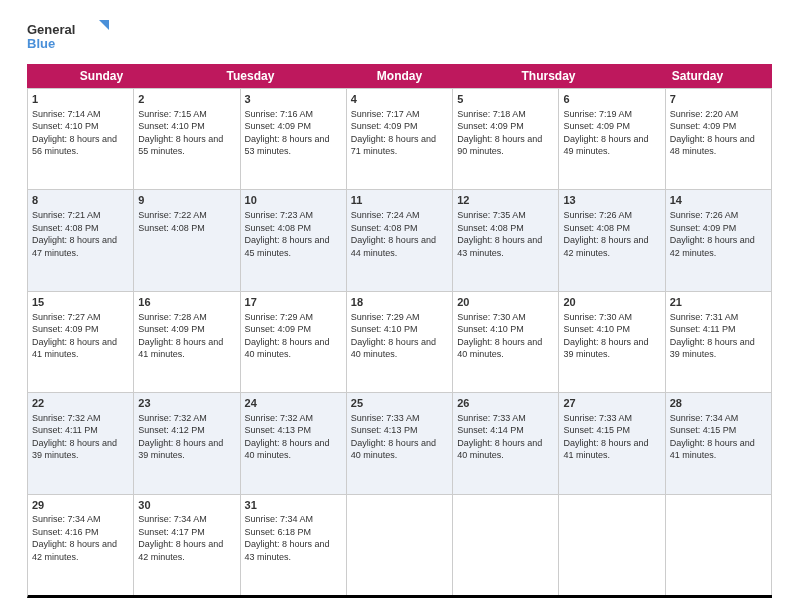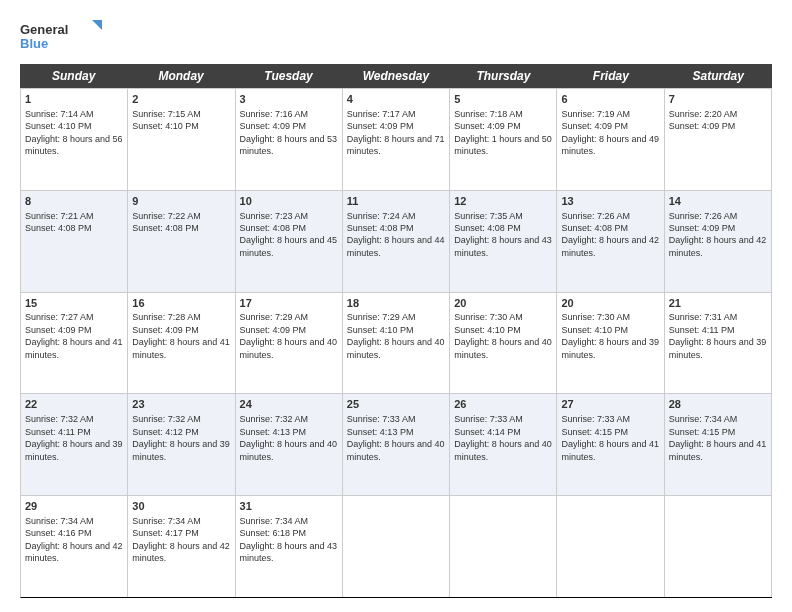--- a/index.html
+++ b/index.html
@@ -6,21 +6,21 @@
     body {
       font-family: Arial, sans-serif;
       background: #fff;
       width: 792px;
       height: 612px;
       overflow: hidden;
     }
     .page {
       width: 792px;
       height: 612px;
-      padding: 18px 20px 14px 20px;
+      padding: 18px 20px 14px 27px;
       display: flex;
       flex-direction: column;
     }
     .header {
       display: flex;
       justify-content: space-between;
       align-items: flex-start;
       margin-bottom: 10px;
     }
     .logo {
@@ -41,23 +41,22 @@
       font-weight: normal;
       color: #555;
     }
     .calendar {
       flex: 1;
       display: flex;
       flex-direction: column;
     }
     .cal-header {
       display: grid;
-      grid-template-columns: repeat(7, 1fr);
-      background: #404040;
-      font-style: italic;
+      grid-template-columns: repeat(5, 1fr);
+      background: #be185d;
     }
     .cal-header-cell {
       color: #fff;
       font-size: 12px;
       font-weight: bold;
       text-align: center;
       padding: 5px 3px;
     }
     .cal-body {
       display: flex;
@@ -65,21 +64,21 @@
       flex: 1;
     }
     .cal-row {
       display: grid;
       grid-template-columns: repeat(7, 1fr);
       flex: 1;
       border-left: 1px solid #ccc;
       border-top: 1px solid #ccc;
     }
     .cal-row:last-child {
-      border-bottom: 1px solid #000000;
+      border-bottom: 3px solid #000000;
     }
     .cal-cell {
       border-right: 1px solid #ccc;
       padding: 3px 4px;
       font-size: 9.2px;
       line-height: 1.35;
       vertical-align: top;
       background: #fff;
       min-height: 0;
     }
@@ -118,39 +117,37 @@
   </div>
     <div class="title-block">
       <h1></h1>
       <h2></h2>
     </div>
   </div>
 
   <div class="calendar">
     <div class="cal-header">
     <div class="cal-header-cell">Sunday</div>
+        <div class="cal-header-cell">Tuesday</div>
         <div class="cal-header-cell">Monday</div>
-        <div class="cal-header-cell">Tuesday</div>
-        <div class="cal-header-cell">Wednesday</div>
         <div class="cal-header-cell">Thursday</div>
-        <div class="cal-header-cell">Friday</div>
         <div class="cal-header-cell">Saturday</div>
       </div>
     <div class="cal-body">
     <div class="cal-row odd-row">
           <div class="cal-cell"><span class="day-num">1</span><span class="info">Sunrise: 7:14 AM</span><br><span class="info">Sunset: 4:10 PM</span><br><span class="info">Daylight: 8 hours and 56 minutes.</span></div>
-          <div class="cal-cell"><span class="day-num">2</span><span class="info">Sunrise: 7:15 AM</span><br><span class="info">Sunset: 4:10 PM</span><br></div>
+          <div class="cal-cell"><span class="day-num">2</span><span class="info">Sunrise: 7:15 AM</span><br><span class="info">Sunset: 4:10 PM</span><br><span class="info">Daylight: 8 hours and 55 minutes.</span></div>
           <div class="cal-cell"><span class="day-num">3</span><span class="info">Sunrise: 7:16 AM</span><br><span class="info">Sunset: 4:09 PM</span><br><span class="info">Daylight: 8 hours and 53 minutes.</span></div>
           <div class="cal-cell"><span class="day-num">4</span><span class="info">Sunrise: 7:17 AM</span><br><span class="info">Sunset: 4:09 PM</span><br><span class="info">Daylight: 8 hours and 71 minutes.</span></div>
-          <div class="cal-cell"><span class="day-num">5</span><span class="info">Sunrise: 7:18 AM</span><br><span class="info">Sunset: 4:09 PM</span><br><span class="info">Daylight: 1 hours and 50 minutes.</span></div>
+          <div class="cal-cell"><span class="day-num">5</span><span class="info">Sunrise: 7:18 AM</span><br><span class="info">Sunset: 4:09 PM</span><br><span class="info">Daylight: 8 hours and 90 minutes.</span></div>
           <div class="cal-cell"><span class="day-num">6</span><span class="info">Sunrise: 7:19 AM</span><br><span class="info">Sunset: 4:09 PM</span><br><span class="info">Daylight: 8 hours and 49 minutes.</span></div>
-          <div class="cal-cell"><span class="day-num">7</span><span class="info">Sunrise: 2:20 AM</span><br><span class="info">Sunset: 4:09 PM</span><br></div>
+          <div class="cal-cell"><span class="day-num">7</span><span class="info">Sunrise: 2:20 AM</span><br><span class="info">Sunset: 4:09 PM</span><br><span class="info">Daylight: 8 hours and 48 minutes.</span></div>
         </div>
         <div class="cal-row even-row">
-          <div class="cal-cell"><span class="day-num">8</span><span class="info">Sunrise: 7:21 AM</span><br><span class="info">Sunset: 4:08 PM</span><br></div>
+          <div class="cal-cell"><span class="day-num">8</span><span class="info">Sunrise: 7:21 AM</span><br><span class="info">Sunset: 4:08 PM</span><br><span class="info">Daylight: 8 hours and 47 minutes.</span></div>
           <div class="cal-cell"><span class="day-num">9</span><span class="info">Sunrise: 7:22 AM</span><br><span class="info">Sunset: 4:08 PM</span><br></div>
           <div class="cal-cell"><span class="day-num">10</span><span class="info">Sunrise: 7:23 AM</span><br><span class="info">Sunset: 4:08 PM</span><br><span class="info">Daylight: 8 hours and 45 minutes.</span></div>
           <div class="cal-cell"><span class="day-num">11</span><span class="info">Sunrise: 7:24 AM</span><br><span class="info">Sunset: 4:08 PM</span><br><span class="info">Daylight: 8 hours and 44 minutes.</span></div>
           <div class="cal-cell"><span class="day-num">12</span><span class="info">Sunrise: 7:35 AM</span><br><span class="info">Sunset: 4:08 PM</span><br><span class="info">Daylight: 8 hours and 43 minutes.</span></div>
           <div class="cal-cell"><span class="day-num">13</span><span class="info">Sunrise: 7:26 AM</span><br><span class="info">Sunset: 4:08 PM</span><br><span class="info">Daylight: 8 hours and 42 minutes.</span></div>
           <div class="cal-cell"><span class="day-num">14</span><span class="info">Sunrise: 7:26 AM</span><br><span class="info">Sunset: 4:09 PM</span><br><span class="info">Daylight: 8 hours and 42 minutes.</span></div>
         </div>
         <div class="cal-row odd-row">
           <div class="cal-cell"><span class="day-num">15</span><span class="info">Sunrise: 7:27 AM</span><br><span class="info">Sunset: 4:09 PM</span><br><span class="info">Daylight: 8 hours and 41 minutes.</span></div>
           <div class="cal-cell"><span class="day-num">16</span><span class="info">Sunrise: 7:28 AM</span><br><span class="info">Sunset: 4:09 PM</span><br><span class="info">Daylight: 8 hours and 41 minutes.</span></div>

